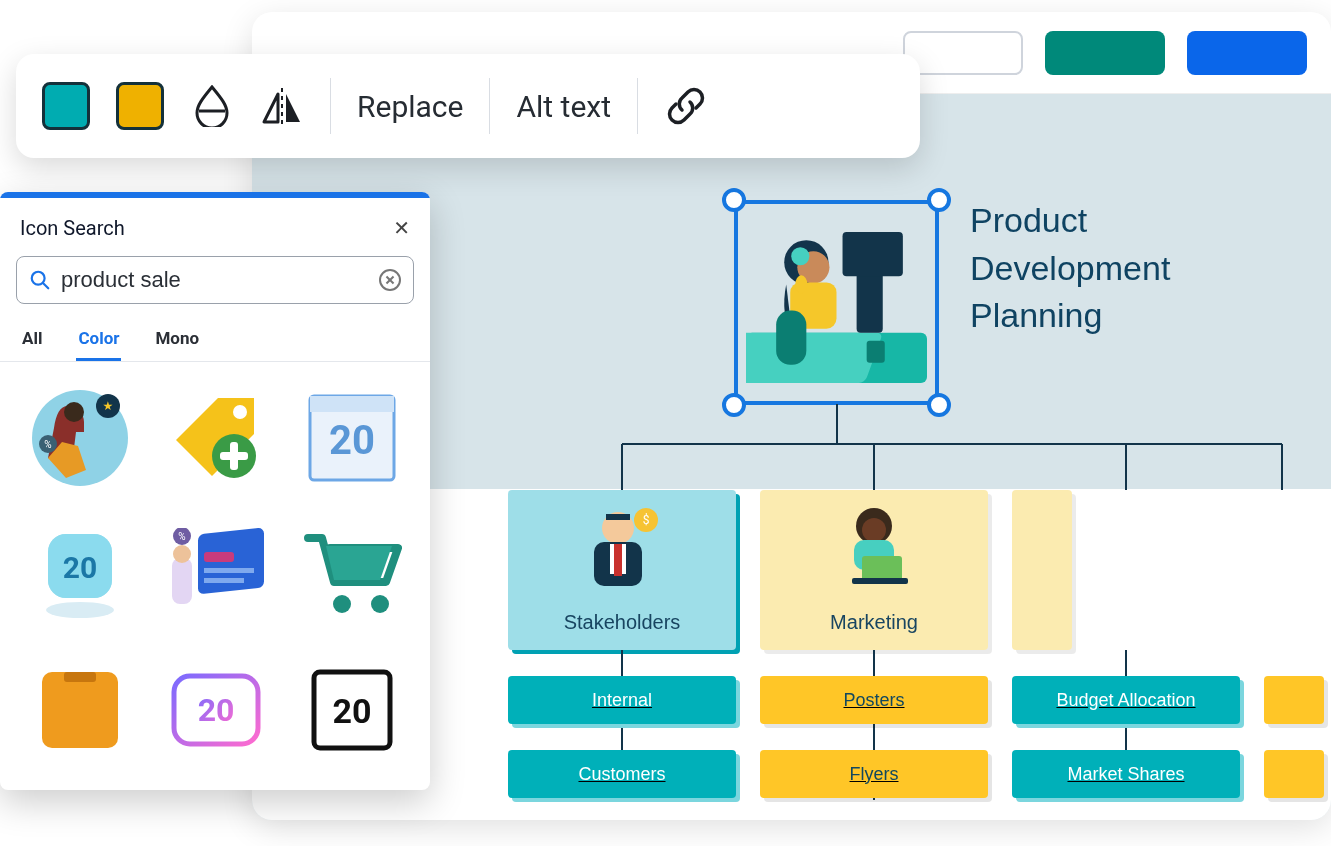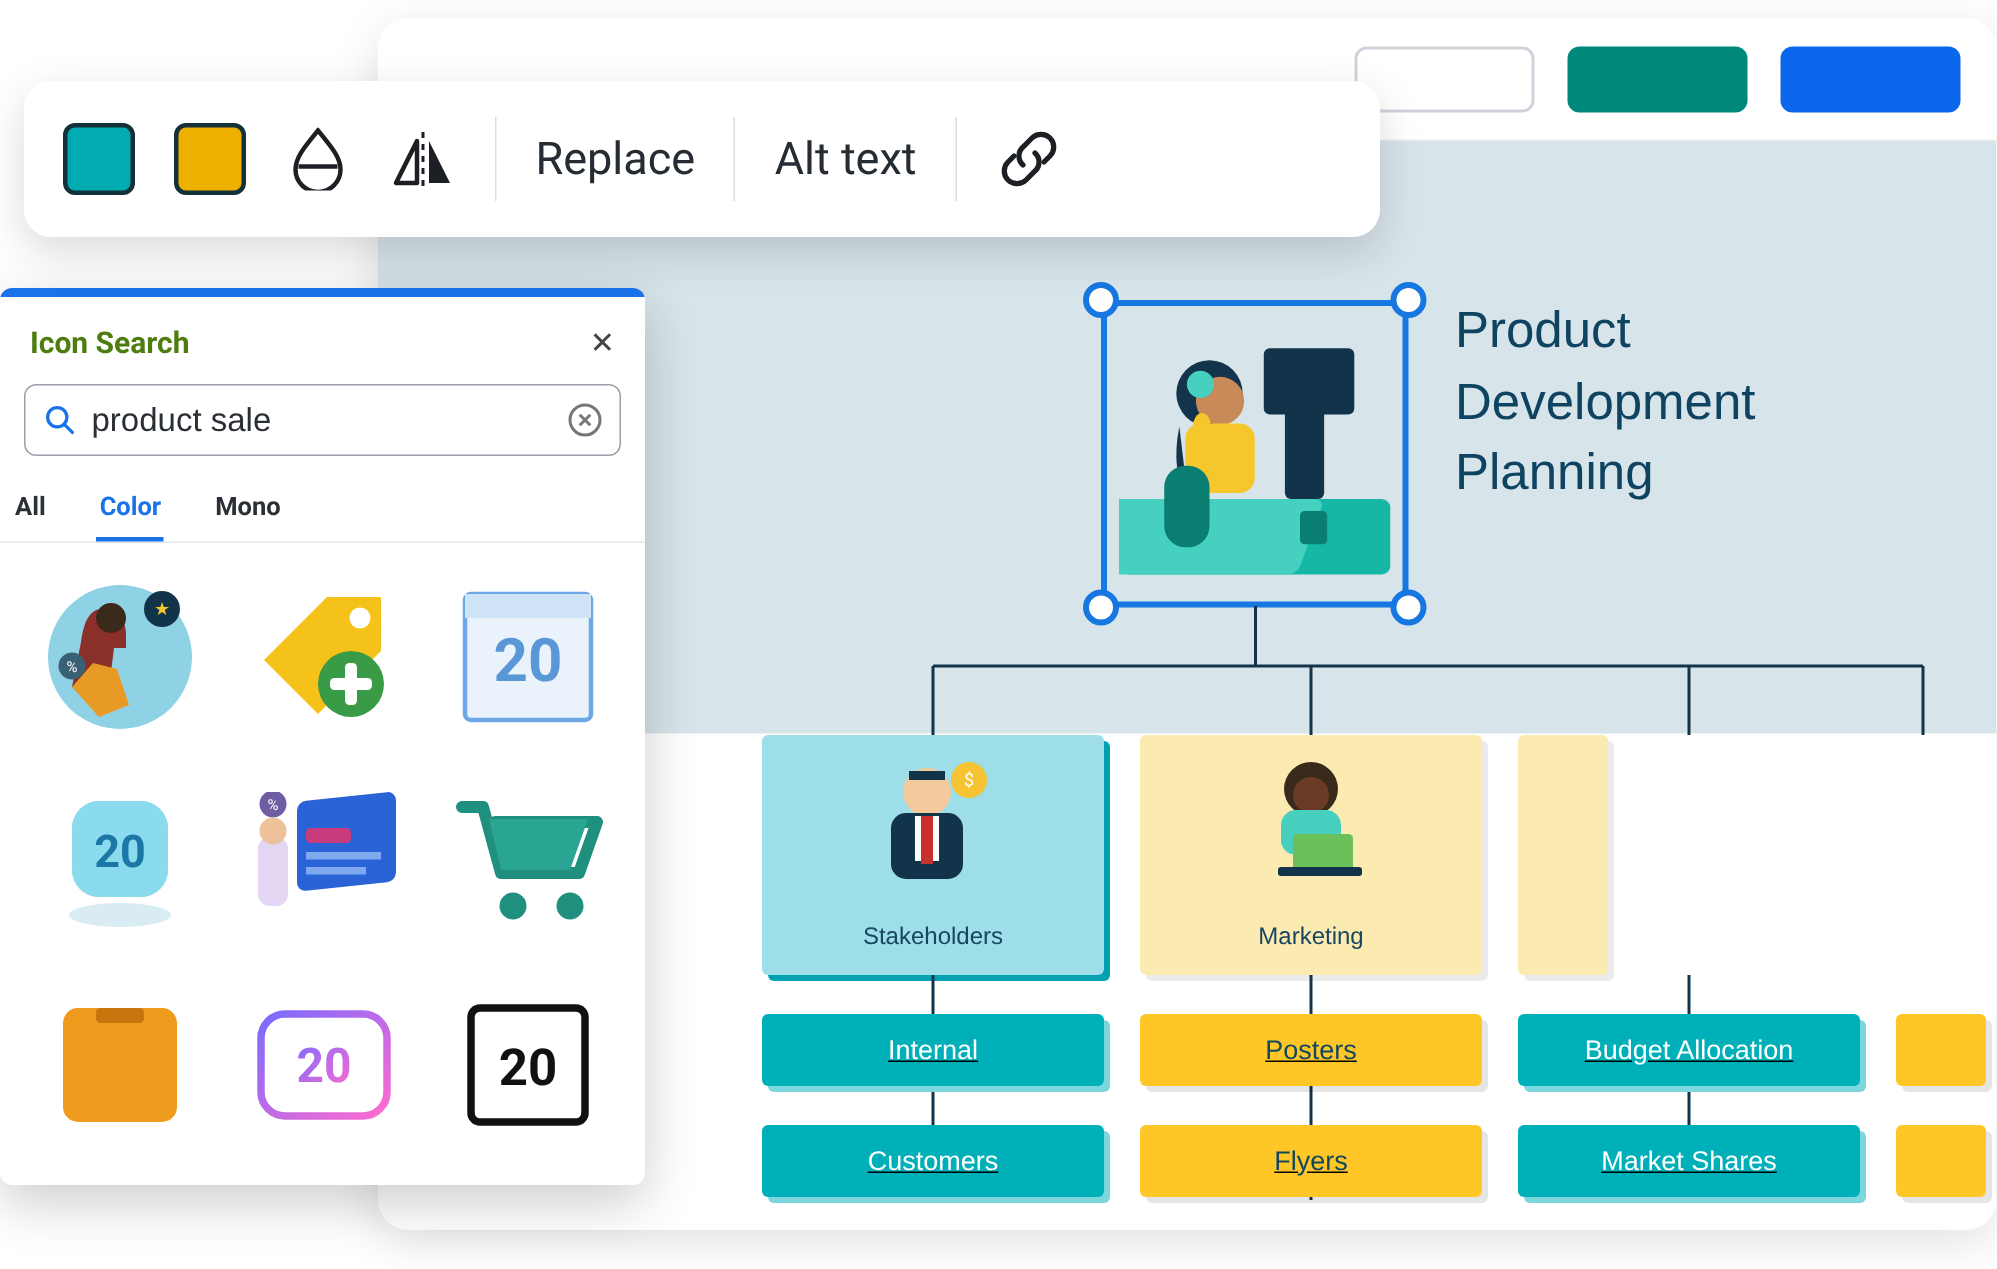--- a/index.html
+++ b/index.html
@@ -120,21 +120,21 @@
       display:flex;
       flex-direction:column;
       align-items:center;
       justify-content:flex-end;
       padding-bottom:16px;
       box-shadow: 4px 4px 0 rgba(0,0,0,0.08);
     }
     .card-teal  { background:#9edee8; box-shadow: 4px 4px 0 #00a1b3; }
     .card-yellow{ background:#fbebb0; }
     .card-label {
-      font-size: 16px;
+      font-size: 20px;
       color:#184561;
       font-family: ui-rounded, "SF Pro Rounded", sans-serif;
       margin-top: 32px;
     }
     .card-ico {
       position:absolute;
       top:12px; left:50%; transform:translateX(-50%);
       width:88px; height:88px;
     }
 
@@ -188,37 +188,37 @@
       border-radius:8px;
       box-shadow: 0 12px 36px rgba(0,0,0,0.20);
       z-index: 20;
       overflow:hidden;
     }
     .panel-strip{height:6px;background:#1a73e8}
     .panel-head{
       display:flex;justify-content:space-between;align-items:center;
       padding:18px 20px 12px;
     }
-    .panel-title{font-size:20px;font-weight:700;color:#4d7c0f}
+    .panel-title{font-size:20px;font-weight:400;color:#0f172a}
     .close-x{font-size:20px;color:#444;cursor:pointer}
     .search-box{
       margin:4px 16px 14px;
       height:48px;
       border:1.5px solid #9aa1ab;
       border-radius:8px;
       display:flex;align-items:center;
       padding:0 12px;gap:10px;
     }
     .search-box input{flex:1;border:none;outline:none;font-size:22px;color:#2a2f36}
     .clear-btn{width:22px;height:22px;border:2px solid #777;border-radius:50%;position:relative}
     .clear-btn::before,.clear-btn::after{content:'';position:absolute;top:50%;left:50%;width:10px;height:2px;background:#777;transform-origin:center}
     .clear-btn::before{transform:translate(-50%,-50%) rotate(45deg)}
     .clear-btn::after{transform:translate(-50%,-50%) rotate(-45deg)}
 
-    .tabs{display:flex;gap:32px;padding:0 8px;border-bottom:1px solid #e4e7ec}
+    .tabs{display:flex;gap:32px;padding:0 20px;border-bottom:1px solid #e4e7ec}
     .tab{padding:10px 2px;font-size:17px;font-weight:700;color:#2b2f36;cursor:pointer;border-bottom:3px solid transparent}
     .tab.active{color:#1a73e8;border-bottom-color:#1a73e8}
 
     .icon-grid{
       display:grid;
       grid-template-columns:repeat(3,1fr);
       gap:28px 28px;
       padding:22px 26px 26px;
     }
     .ico-cell{

